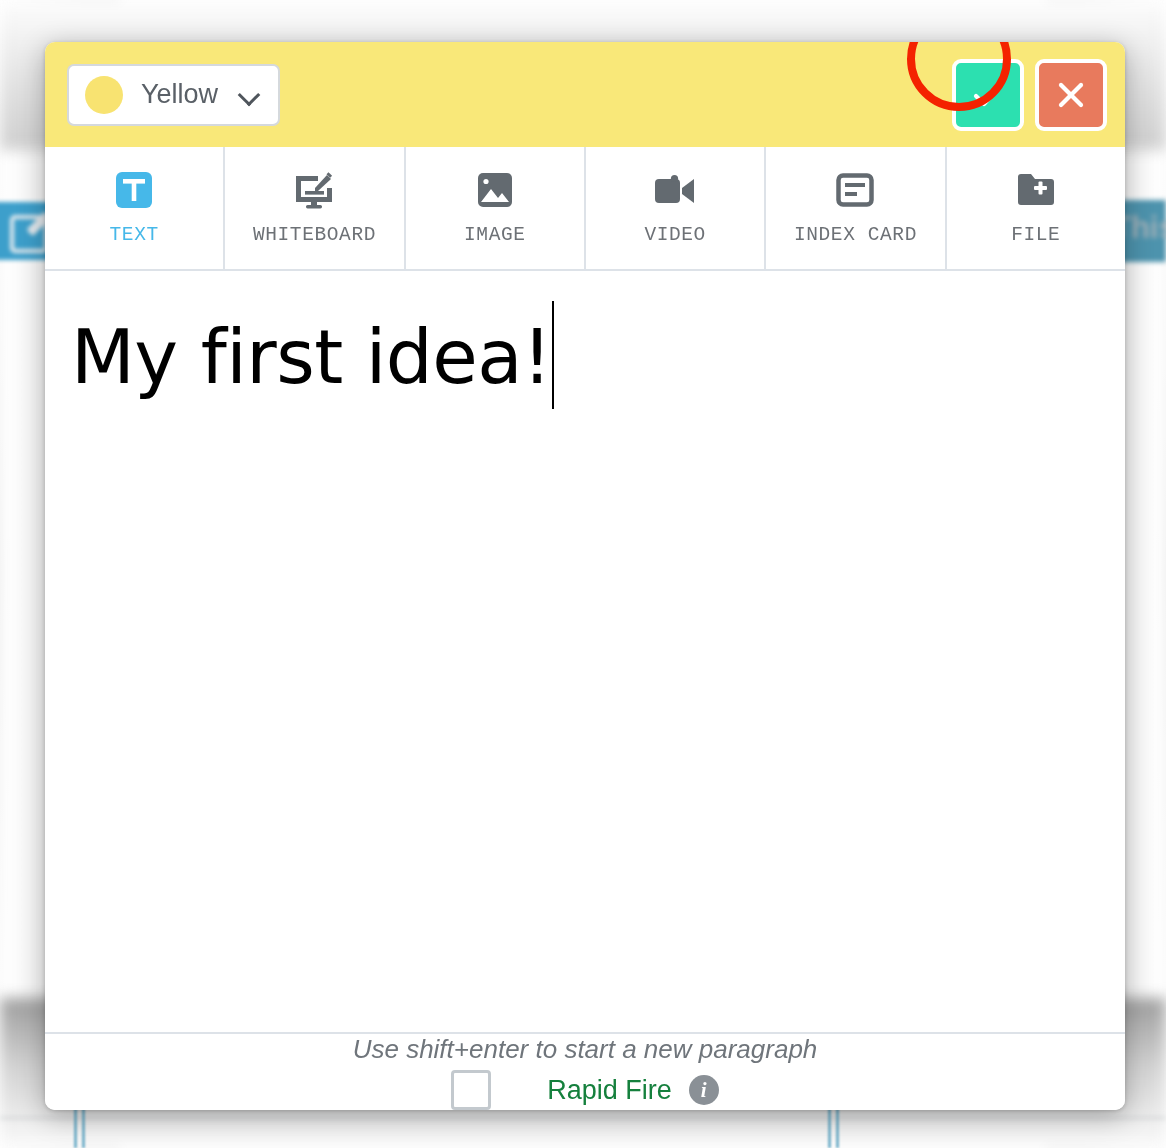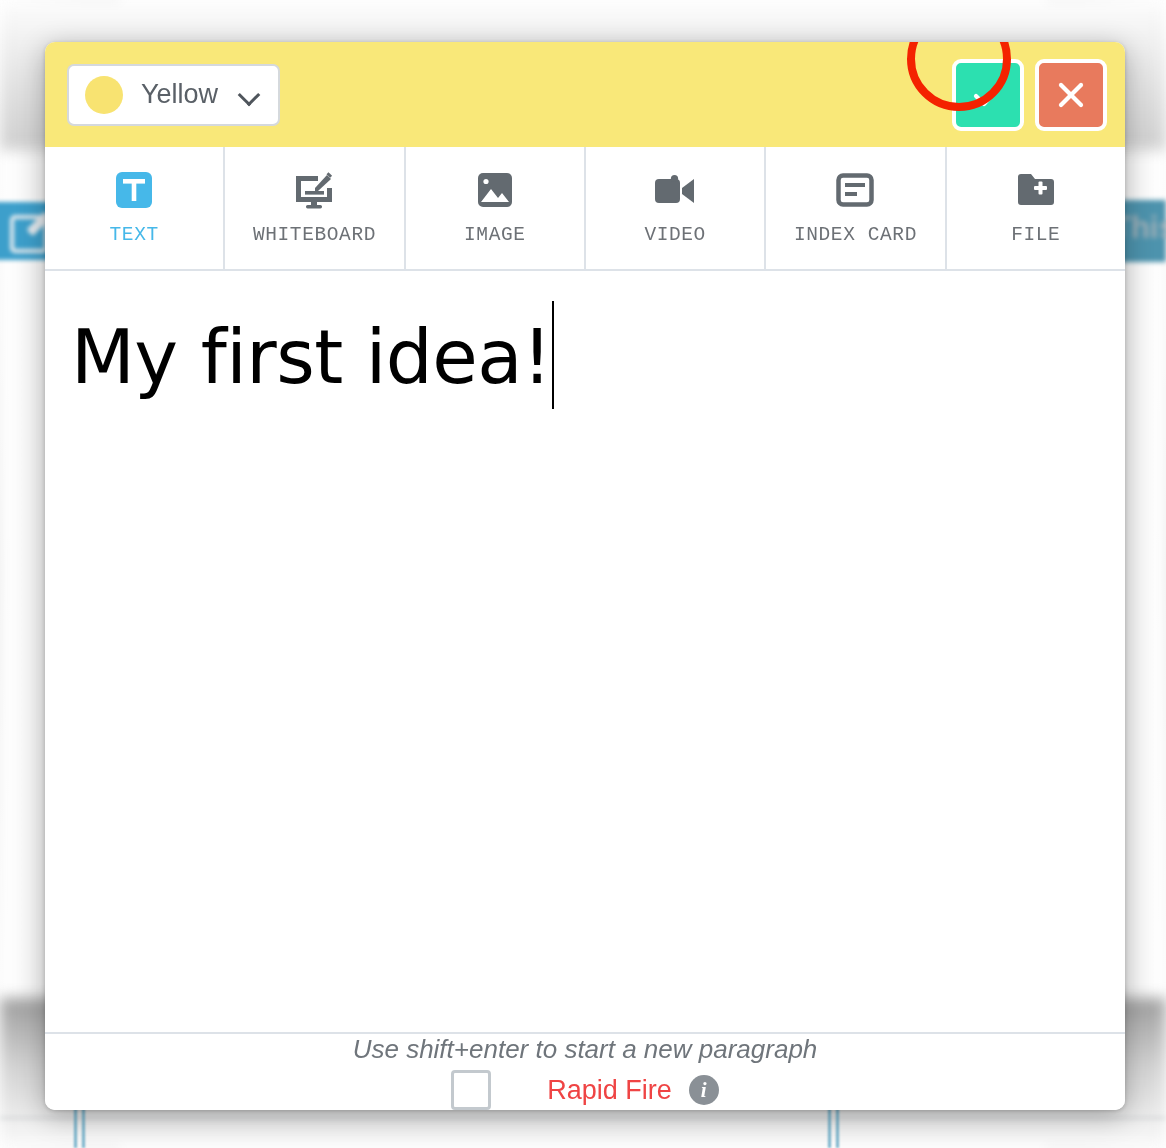--- a/index.html
+++ b/index.html
@@ -318,21 +318,21 @@
     width: 40px;
     height: 40px;
     border: 3px solid #c3c9ce;
     border-radius: 4px;
     background: #ffffff;
     box-sizing: border-box;
     cursor: pointer;
   }
   .rapid-label {
     font-size: 27px;
-    color: #ef4444;
+    color: #15803d;
     white-space: nowrap;
     margin-left: 39px;
   }
   .info-icon {
     width: 30px;
     height: 30px;
     border-radius: 50%;
     background: #8a9096;
     color: #ffffff;
     font-size: 21px;

